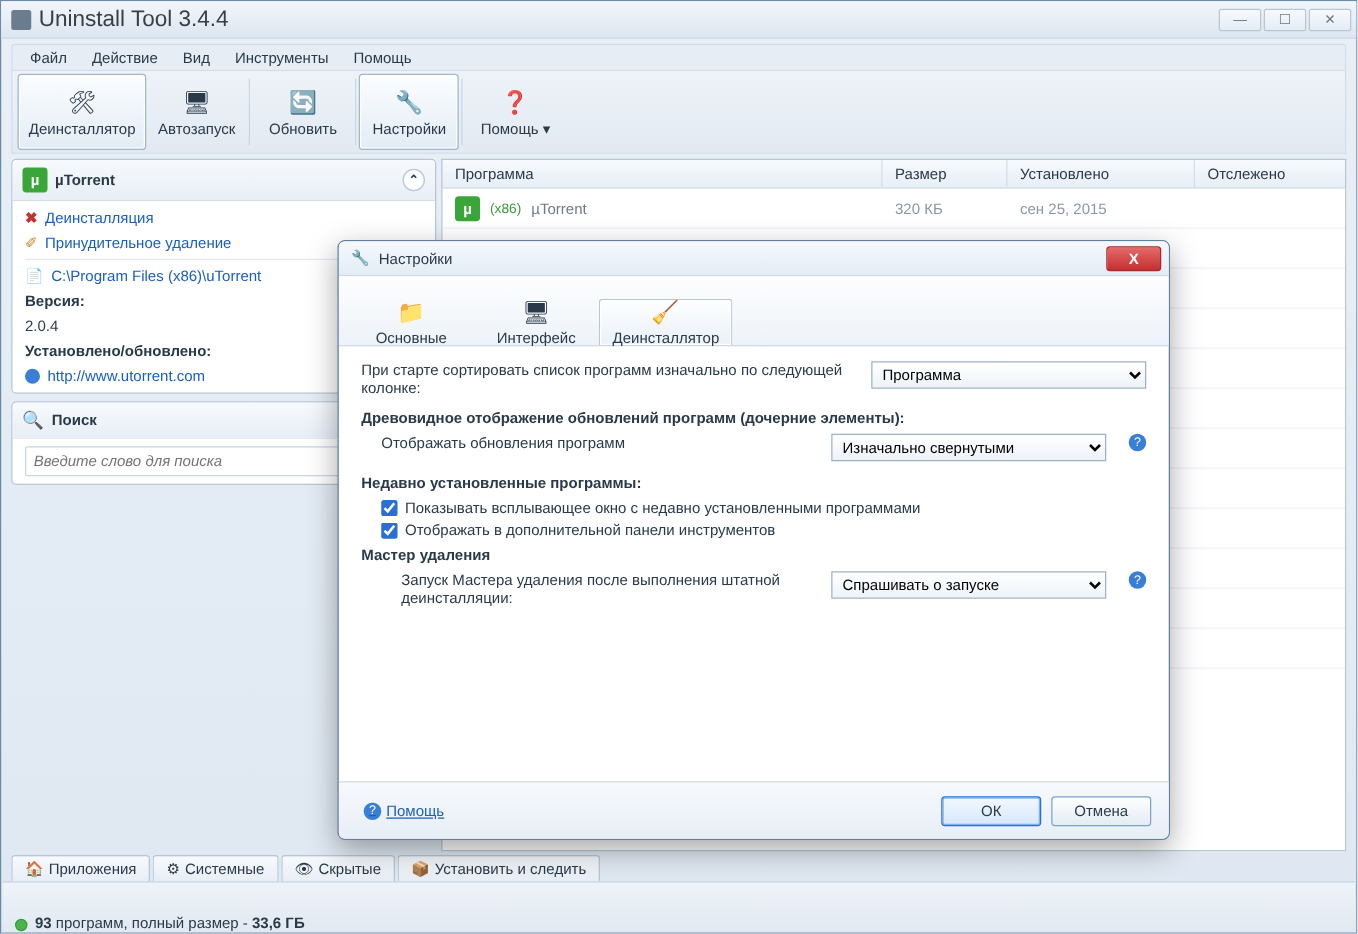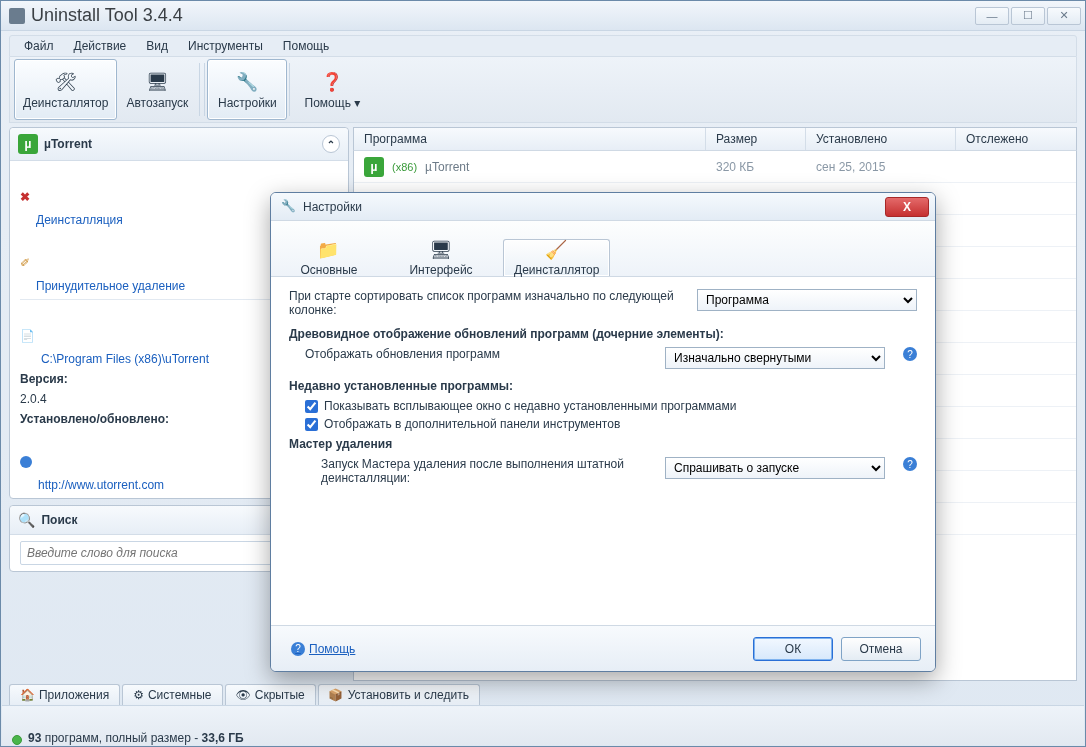--- a/index.html
+++ b/index.html
@@ -22,21 +22,21 @@
 .tool-btn.active { border:1px solid #9fb7cf; background:linear-gradient(#fbfdff,#e3ecf5); box-shadow: inset 0 0 0 1px #fff; }
 .tool-btn .ico { width:28px; height:24px; display:flex; align-items:center; justify-content:center; font-size:18px; }
 .tool-sep { width:1px; background:#c9d6e4; margin:4px 2px; }
 
 .workarea { flex:1; display:flex; margin:4px 8px 0 8px; gap:4px; min-height:0; }
 .sidebar { width:340px; display:flex; flex-direction:column; gap:6px; }
 .panel { border:1px solid #b9c6d5; border-radius:4px; background:#fff; }
 .panel-header { background:linear-gradient(#f7fafd,#e7eef6); border-bottom:1px solid #d3dde8; padding:6px 8px; display:flex; align-items:center; gap:6px; font-weight:bold; color:#2a3a4a; border-radius:4px 4px 0 0; }
 .panel-header .collapse { margin-left:auto; width:18px; height:18px; border:1px solid #b9c6d5; border-radius:50%; display:flex; align-items:center; justify-content:center; font-size:10px; background:#fff; }
 .panel-body { padding:6px 10px; display:flex; flex-direction:column; gap:6px; color:#2a3a4a; }
-.panel-body a { color:#1a5fbf; text-decoration:none;margin-top:46px; }
+.panel-body a { color:#1a5fbf; text-decoration:none; }
 .panel-body .row { display:flex; align-items:center; gap:6px; }
 .panel-body b { font-weight:bold; }
 .search-input { width:100%; border:1px solid #c9d6e4; border-radius:2px; padding:4px 6px; color:#8a98a6; font-style:italic; background:#fff; }
 
 .listarea { flex:1; display:flex; flex-direction:column; }
 .list-header { display:flex; background:linear-gradient(#f7fafd,#e7eef6); border:1px solid #b9c6d5; border-bottom:1px solid #cfd9e4; height:24px; align-items:center; color:#2a3a4a; }
 .list-header div { padding:0 10px; border-right:1px solid #d3dde8; height:100%; display:flex; align-items:center; }
 .col-prog { flex:1; }
 .col-size { width:100px; }
 .col-inst { width:150px; }
@@ -53,21 +53,21 @@
 .btab { border:1px solid #b9c6d5; border-bottom:none; background:linear-gradient(#f7fafd,#e7eef6); padding:3px 10px; border-radius:3px 3px 0 0; color:#2a3a4a; display:flex; align-items:center; gap:4px; cursor:default;}
 .statusbar { height:40px; border-top:1px solid #c9d6e4; background:linear-gradient(#eef3f9,#e2e9f1); display:flex; align-items:flex-end; padding:0 10px; color:#2a3a4a; margin:0 1px 1px 1px;}
 .status-led { width:10px; height:10px; border-radius:50%; background:#4ab54a; margin-right:6px; border:1px solid #3a9a3a;}
 
 
 .dialog { position:absolute; left:270px; top:192px; width:666px; height:480px; border:1px solid #5f7ea1; border-radius:6px; box-shadow:0 8px 24px rgba(0,0,0,.35); background:#fff; display:flex; flex-direction:column; overflow:hidden;}
 .dlg-title { height:28px; background:linear-gradient(#f5f9fd,#e3ecf5); border-bottom:1px solid #cfd9e4; display:flex; align-items:center; padding:0 6px; }
 .dlg-title .t-icon { width:16px; height:16px; margin:0 6px 0 4px; font-size:12px; color:#5f7ea1;}
 .dlg-title .t-text { flex:1; color:#2a3a4a; }
 .dlg-close { width:44px; height:20px; background:linear-gradient(#e46a6a,#c53030); border:1px solid #a62828; border-radius:3px; color:#fff; display:flex; align-items:center; justify-content:center; font-weight:bold; font-size:12px;}
-.dlg-tabs { height:56px; background:linear-gradient(#fdfefe,#eef3f9); border-bottom:1px solid #cfd9e4; display:flex; align-items:stretch; padding:18px 8px 0 8px; gap:12px;}
+.dlg-tabs { height:56px; background:linear-gradient(#fdfefe,#eef3f9); border-bottom:1px solid #cfd9e4; display:flex; align-items:stretch; padding:18px 8px 0 8px; gap:0;}
 .dlg-tab { min-width:100px; display:flex; flex-direction:column; align-items:center; justify-content:center; gap:2px; color:#2a3a4a; border:1px solid transparent; border-bottom:none; border-radius:3px 3px 0 0; padding:4px 10px; cursor:default;}
 .dlg-tab.active { border-color:#b9c6d5; background:linear-gradient(#fefefe,#eaf1f8); box-shadow: inset 0 0 0 1px #fff;}
 .dlg-tab .ico { font-size:18px; height:22px; display:flex; align-items:center;}
 .dlg-body { flex:1; padding:12px 18px; color:#2a3a4a; overflow:auto;}
 .form-row { display:flex; align-items:flex-start; gap:12px; margin-bottom:10px;}
 .form-row .label { flex:1; }
 .form-row select { width:220px; border:1px solid #9fb2c5; background:linear-gradient(#fff,#eef3f9); padding:2px 4px; height:22px;}
 .section-title { font-weight:bold; margin:6px 0 6px 0;}
 .chk { display:flex; align-items:center; gap:6px; margin:4px 0 4px 16px;}
 .chk input { accent-color:#2a6fd6; }
@@ -111,20 +111,24 @@
   <div class="toolbar">
     <div class="tool-btn active">
       <span class="ico ico-uninstall"></span>
       <span>Деинсталлятор</span>
     </div>
     <div class="tool-btn">
       <span class="ico ico-autorun"></span>
       <span>Автозапуск</span>
     </div>
     <div class="tool-sep"></div>
+    <div class="tool-btn">
+      <span class="ico ico-refresh"></span>
+      <span>Обновить</span>
+    </div>
     <div class="tool-sep"></div>
     <div class="tool-btn active">
       <span class="ico ico-settings"></span>
       <span>Настройки</span>
     </div>
     <div class="tool-sep"></div>
     <div class="tool-btn">
       <span class="ico ico-help"></span>
       <span><span>Помощь</span> ▾</span>
     </div>

